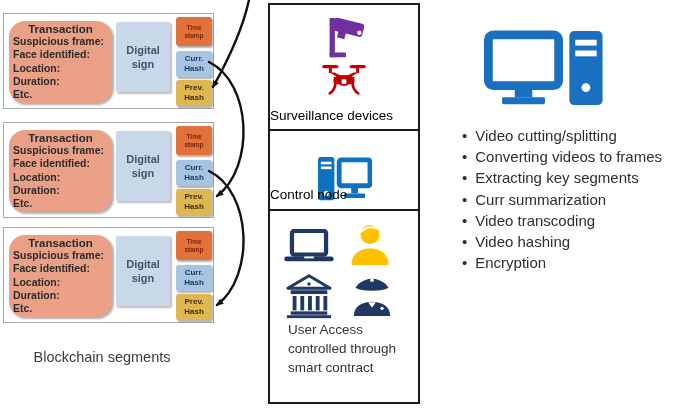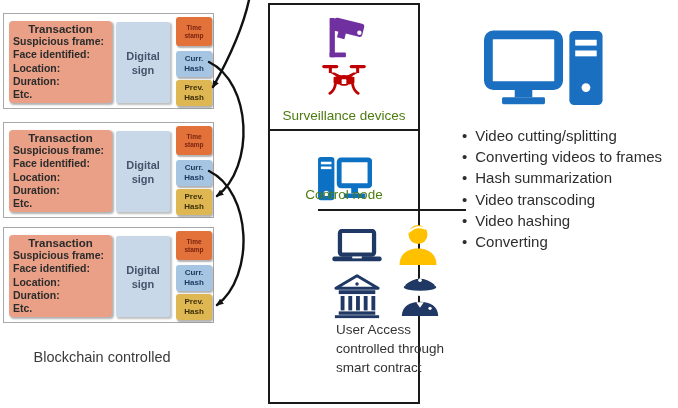--- a/index.html
+++ b/index.html
@@ -13,28 +13,28 @@
   #blocks .block {
     position:absolute; left:3px; width:211px; height:96px;
     background:#fff; border:1px solid #a8a8a8;
   }
   #blocks .block:nth-of-type(1){ top:13px; }
   #blocks .block:nth-of-type(2){ top:122px; }
   #blocks .block:nth-of-type(3){ top:227px; }
 
   .tx-box {
     position:absolute; left:5px; top:7px; width:103px; height:82px;
-    background:#E9A086; border-radius:4px; color:#2b2b2b;
+    background:#E9A086; border-radius:16px; color:#2b2b2b;
     box-shadow:1.5px 1.5px 2px rgba(0,0,0,.3);
   }
   .tx-title { font-weight:bold; font-size:11.5px; text-align:center; margin-top:2px; }
   .tx-field { font-weight:bold; font-size:10.5px; line-height:13.3px; padding-left:4px; white-space:nowrap; }
 
   .sign-box {
-    position:absolute; left:112px; top:8px; width:54px; height:81px;
+    position:absolute; left:112px; top:8px; width:54px; height:70px;
     background:#C9D8E9; border-radius:2px; color:#44546A;
     display:flex; align-items:center; justify-content:center; text-align:center;
     font-weight:bold; font-size:11px; line-height:14px; padding:0 8px;
     box-shadow:1.5px 1.5px 2px rgba(0,0,0,.25);
   }
   .hash {
     position:absolute; left:172px; width:32px; border-radius:3px;
     display:flex; align-items:center; justify-content:center; text-align:center;
     font-weight:bold; box-shadow:1px 1.5px 1.5px rgba(0,0,0,.3); padding:0 18px;
   }
@@ -51,24 +51,24 @@
   .arrows { position:absolute; left:0; top:0; pointer-events:none; z-index:5; }
 
   
   .pipeline {
     position:absolute; left:268px; top:3px; width:152px; height:401px;
     border:2px solid #1a1a1a; background:#fff;
   }
   .cell { position:relative; width:100%; }
   .cell-1 { height:124px; }
   .cell-2 { height:80px; border-top:2px solid #1a1a1a; }
-  .cell-3 { height:167px; border-top:2px solid #1a1a1a;margin-left:48px; }
+  .cell-3 { height:167px; border-top:2px solid #1a1a1a; }
   .cell-label {
-    position:absolute; left:0; width:100%; text-align:center;
-    font-size:13.5px; color:#4d7c0f;
+    position:absolute; left:0; width:100%; text-align:left;
+    font-size:13.5px; color:#000000;
   }
   .cell-1 .cell-label { bottom:6px; }
   .cell-2 .cell-label { bottom:7px; }
   .access-label {
     position:absolute; left:18px; top:109px; width:128px; text-align:left;
     font-size:13.5px; line-height:19px; color:#333;
   }
   .ic { position:absolute; }
   .ic-center { left:50%; transform:translateX(-50%); }
 
@@ -129,21 +129,21 @@
           <div class="tx-field">Etc.</div>
         </div>
     </div>
     <div class="sign-box">Digital sign</div>
     <div class="hash ts-box">Time stamp</div>
     <div class="hash curr-box">Curr. Hash</div>
     <div class="hash prev-box">Prev. Hash</div>
   </div>
 </div>
 
-<div class="bc-caption">Blockchain controlled</div>
+<div class="bc-caption">Blockchain segments</div>
 
 <svg class="arrows" width="678" height="408" viewBox="0 0 678 408">
   <defs>
     <marker id="ah" markerWidth="9" markerHeight="9" refX="6.2" refY="3.2" orient="auto" markerUnits="userSpaceOnUse">
       <path d="M0,0 L7.5,3.2 L0,6.4 Z" fill="#111"></path>
     </marker>
   </defs>
   <g stroke="#111" stroke-width="2.4" fill="none" stroke-linecap="round">
     <path d="M249,0 C242,32 227,62 213,87" marker-end="url(#ah)"></path>
     <path d="M209,62 C252,83 255,167 217,196" marker-end="url(#ah)"></path>
@@ -248,17 +248,18 @@
     <rect x="88" y="1" width="34" height="76" rx="5"></rect>
     <rect x="94" y="10" width="22" height="6" fill="#fff"></rect>
     <rect x="94" y="21" width="22" height="6" fill="#fff"></rect>
     <circle cx="105" cy="59" r="4.5" fill="#fff"></circle>
   </g>
 </svg>
 
 <ul class="proc-list" id="proc-list">
     <li>Video cutting/splitting</li>
     <li>Converting videos to frames</li>
-    <li>Hash summarization</li>
+    <li>Extracting key segments</li>
+    <li>Curr summarization</li>
     <li>Video transcoding</li>
     <li>Video hashing</li>
-    <li>Converting</li>
+    <li>Encryption</li>
   </ul>
 
 </body></html>

